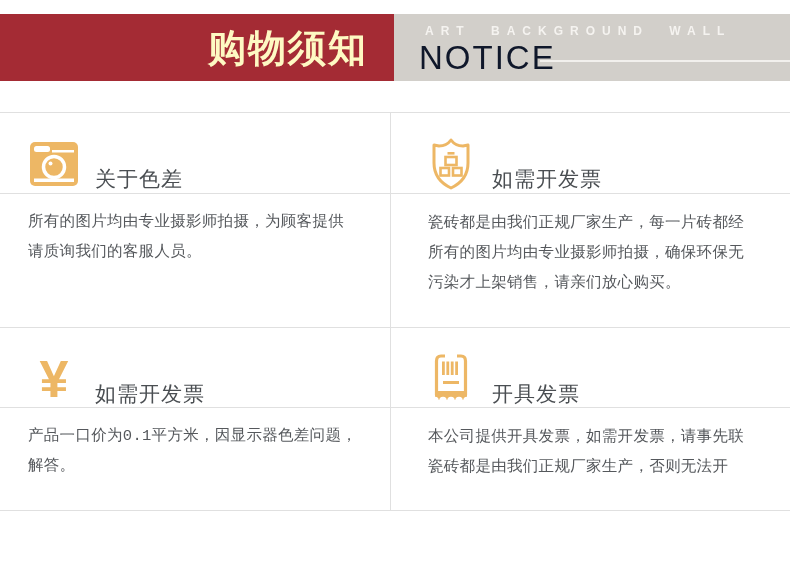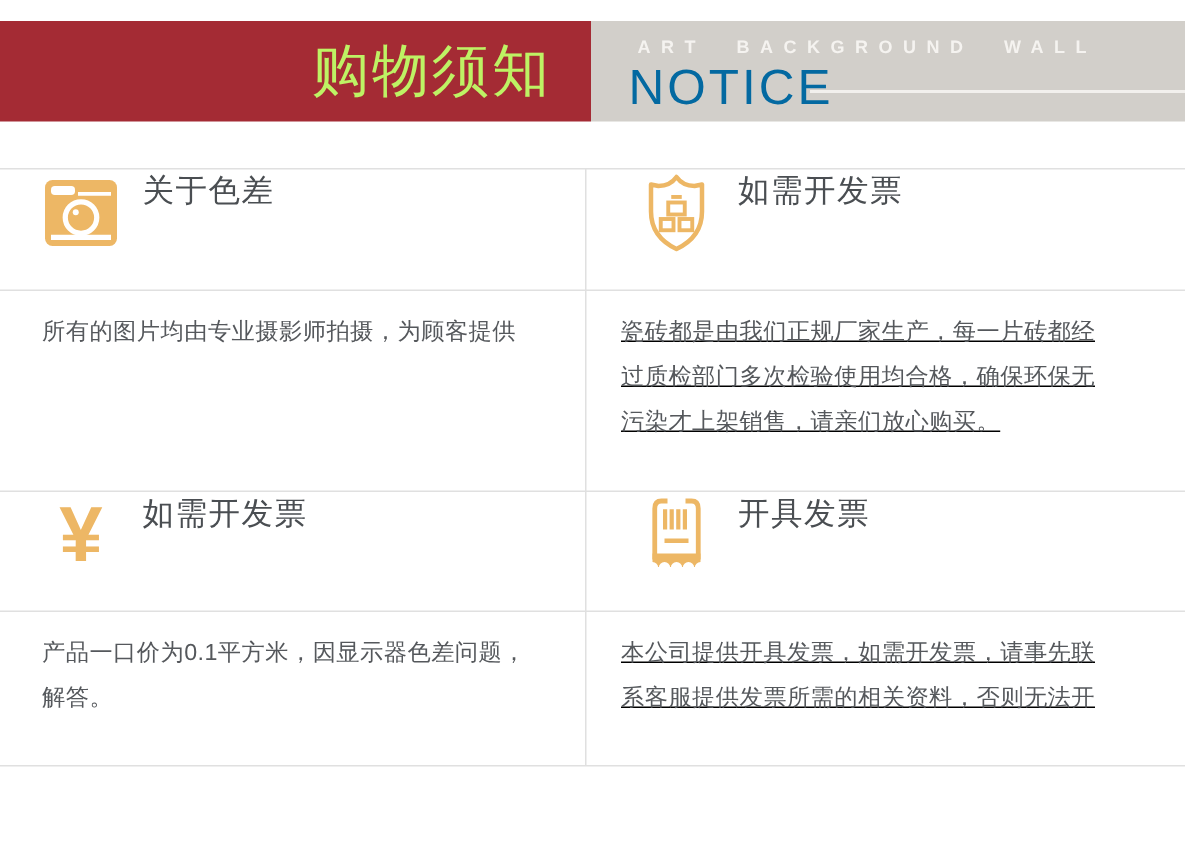--- a/index.html
+++ b/index.html
@@ -18,23 +18,23 @@
     position: absolute;
     left: 0; top: 14px;
     width: 394px; height: 67px;
     background: #a42b34;
     display: flex;
     align-items: center;
     justify-content: flex-end;
     padding-right: 26px;
   }
   .banner-red .main-title {
-    color: #bef264;
+    color: #fef9c3;
     font-size: 38px;
-    font-weight: normal;
+    font-weight: bold;
     letter-spacing: 2px;
     line-height: 1;
   }
   .banner-gray {
     position: absolute;
     left: 394px; top: 14px;
     width: 396px; height: 67px;
     background: #d2cfca;
     padding-left: 26px;
   }
@@ -47,21 +47,21 @@
     word-spacing: 10px;
     color: #f5f3f0;
     white-space: nowrap;
   }
   .banner-gray .sub-bottom {
     position: absolute;
     left: 25px; top: 27px;
     font-size: 33px;
     font-weight: 300;
     letter-spacing: 2px;
-    color: #0369a1;
+    color: #0f172a;
     line-height: 1;
     white-space: nowrap;
   }
   .banner-gray .notice-rule {
     position: absolute;
     left: 146px; top: 46px;
     width: 250px; height: 2px;
     background: #f2f0ed;
   }
 
@@ -76,21 +76,21 @@
     left: 390px; top: 112px;
     width: 1px; height: 398px;
     background: #e0e0e0;
   }
 
   
   .icon-cell {
     position: absolute;
     height: 80px;
     display: flex;
-    align-items: flex-start;
+    align-items: flex-end;
   }
   .icon-cell.left  { left: 0;     width: 390px; padding-left: 30px; }
   .icon-cell.right { left: 391px; width: 398px; padding-left: 36px; }
   .icon-box {
     width: 48px; height: 58px;
     display: flex;
     align-items: center;
     justify-content: center;
     flex: 0 0 48px;
   }
@@ -104,22 +104,22 @@
     font-size: 52px;
     font-weight: bold;
     color: #edb765;
     line-height: 1;
   }
 
   .text-cell {
     position: absolute;
     padding-top: 13px;
   }
-  .text-cell.left  { left: 0;     width: 390px; padding-left: 28px; }
-  .text-cell.right { left: 377px; width: 398px; padding-left: 37px; text-decoration: underline; }
+  .text-cell.left  { left: 0;     width: 390px; padding-left: 28px; font-family: Liberation Mono, monospace; }
+  .text-cell.right { left: 391px; width: 398px; padding-left: 37px; }
   .text-cell .body-line {
     font-size: 15.5px;
     line-height: 30px;
     color: #55585c;
     letter-spacing: 0.3px;
     white-space: nowrap;
   }
 
   svg { display: block; }
 </style>
@@ -153,38 +153,39 @@
         <circle cx="24" cy="25" r="10.5" fill="none" stroke="#ffffff" stroke-width="3.5"></circle>
         <circle cx="20.5" cy="21.5" r="2" fill="#ffffff"></circle>
         <rect x="4" y="36.5" width="40" height="3.5" fill="#ffffff"></rect>
       </svg>
     </span>
     <span class="section-title">关于色差</span>
   </div>
 
   <div class="text-cell left" style="top:194px">
     <div class="body-line">所有的图片均由专业摄影师拍摄，为顾客提供</div>
+    <div class="body-line">请质询我们的客服人员。</div>
   </div>
 
   <div class="icon-cell right" style="top:113px">
     <span class="icon-box">
       <svg width="40" height="52" viewBox="0 0 40 52">
         <path d="M20 2 C22.5 5.5 27 8 32 8 L37 7 L37 25 C37 38 29.5 45.5 20 50 C10.5 45.5 3 38 3 25 L3 7 L8 8 C13 8 17.5 5.5 20 2 Z" fill="none" stroke="#edb765" stroke-width="3" stroke-linejoin="round"></path>
         <rect x="16.5" y="14" width="7" height="2.6" fill="#edb765"></rect>
         <rect x="14.5" y="19" width="11" height="8" fill="none" stroke="#edb765" stroke-width="2.6"></rect>
         <rect x="9.5" y="30" width="8.5" height="7.5" fill="none" stroke="#edb765" stroke-width="2.6"></rect>
         <rect x="22" y="30" width="8.5" height="7.5" fill="none" stroke="#edb765" stroke-width="2.6"></rect>
       </svg>
     </span>
     <span class="section-title">如需开发票</span>
   </div>
 
   <div class="text-cell right" style="top:194px">
     <div class="body-line">瓷砖都是由我们正规厂家生产，每一片砖都经</div>
-    <div class="body-line">过质检部门多次检验使用均合格，确保环保无</div>
+    <div class="body-line">所有的图片均由专业摄影师拍摄，确保环保无</div>
     <div class="body-line">污染才上架销售，请亲们放心购买。</div>
   </div>
 
   <div class="icon-cell left" style="top:328px">
     <span class="icon-box">
       <span class="yen-glyph">¥</span>
     </span>
     <span class="section-title">如需开发票</span>
   </div>
 
@@ -209,16 +210,16 @@
         <circle cx="18" cy="47.5" r="3.8" fill="#ffffff"></circle>
         <circle cx="26" cy="47.5" r="3.8" fill="#ffffff"></circle>
         <circle cx="34" cy="47.5" r="3.8" fill="#ffffff"></circle>
       </svg>
     </span>
     <span class="section-title">开具发票</span>
   </div>
 
   <div class="text-cell right" style="top:408px">
     <div class="body-line">本公司提供开具发票，如需开发票，请事先联</div>
-    <div class="body-line">系客服提供发票所需的相关资料，否则无法开</div>
+    <div class="body-line">瓷砖都是由我们正规厂家生产，否则无法开</div>
   </div>
 
 </div>
 
 </body></html>

